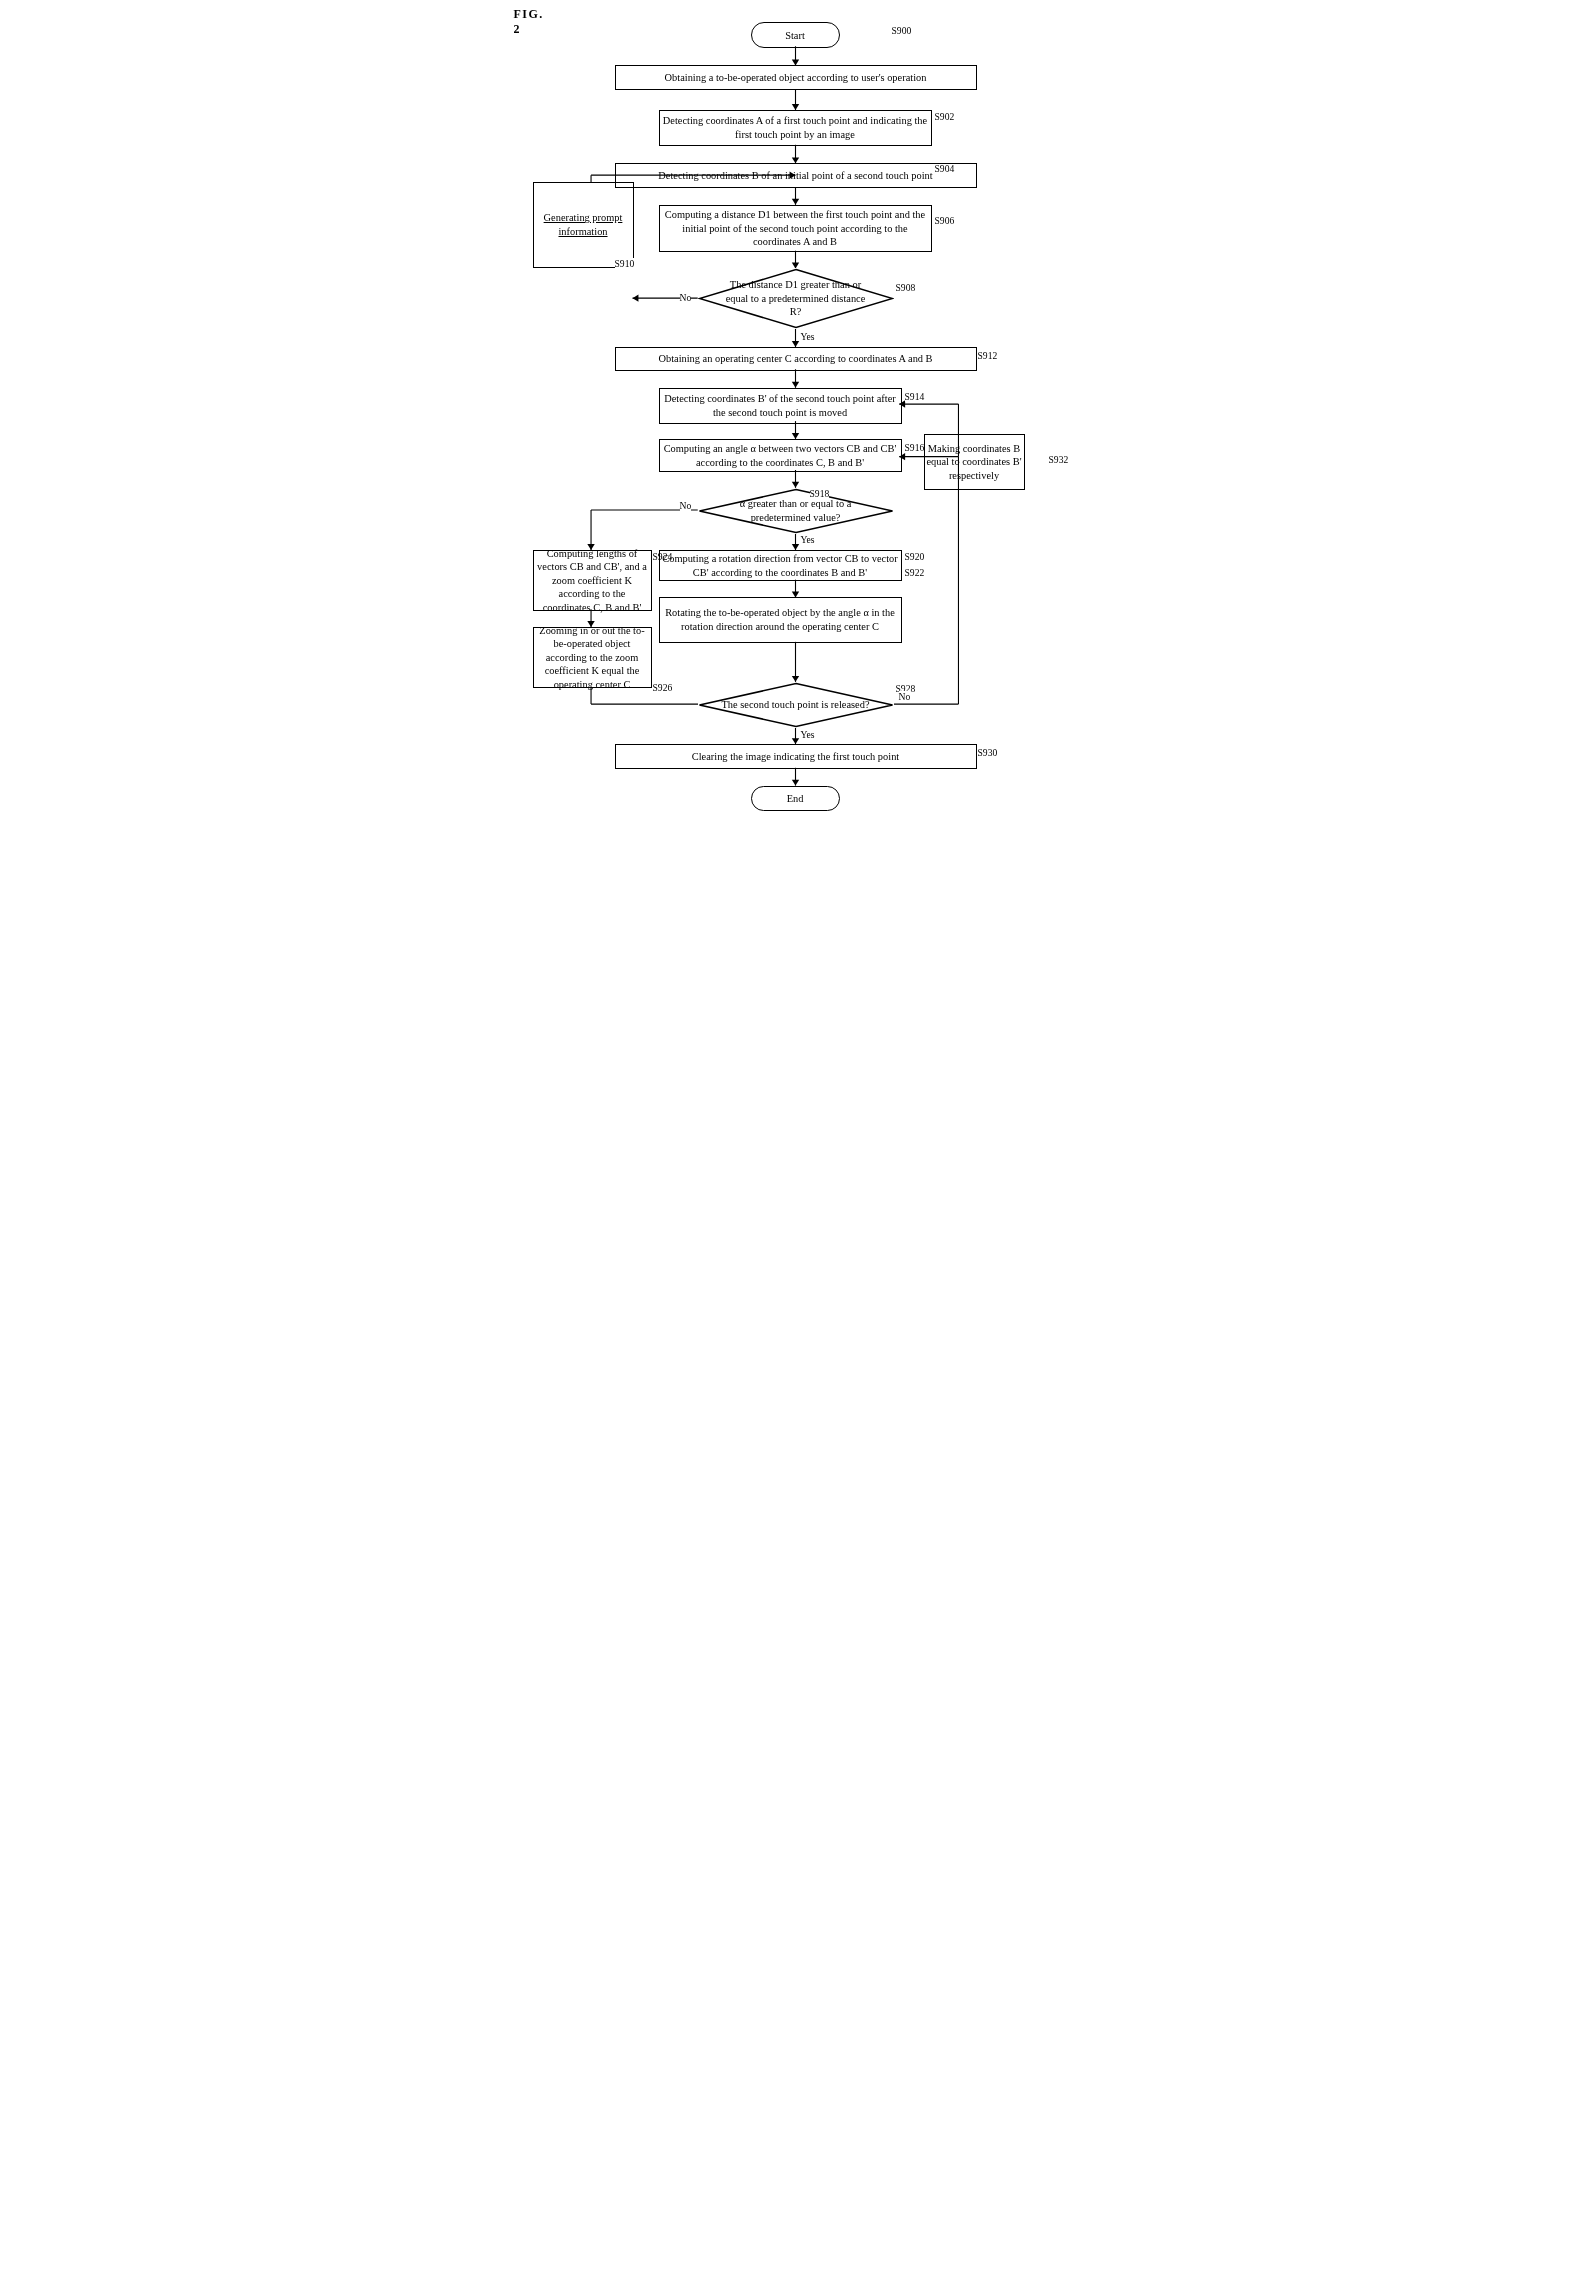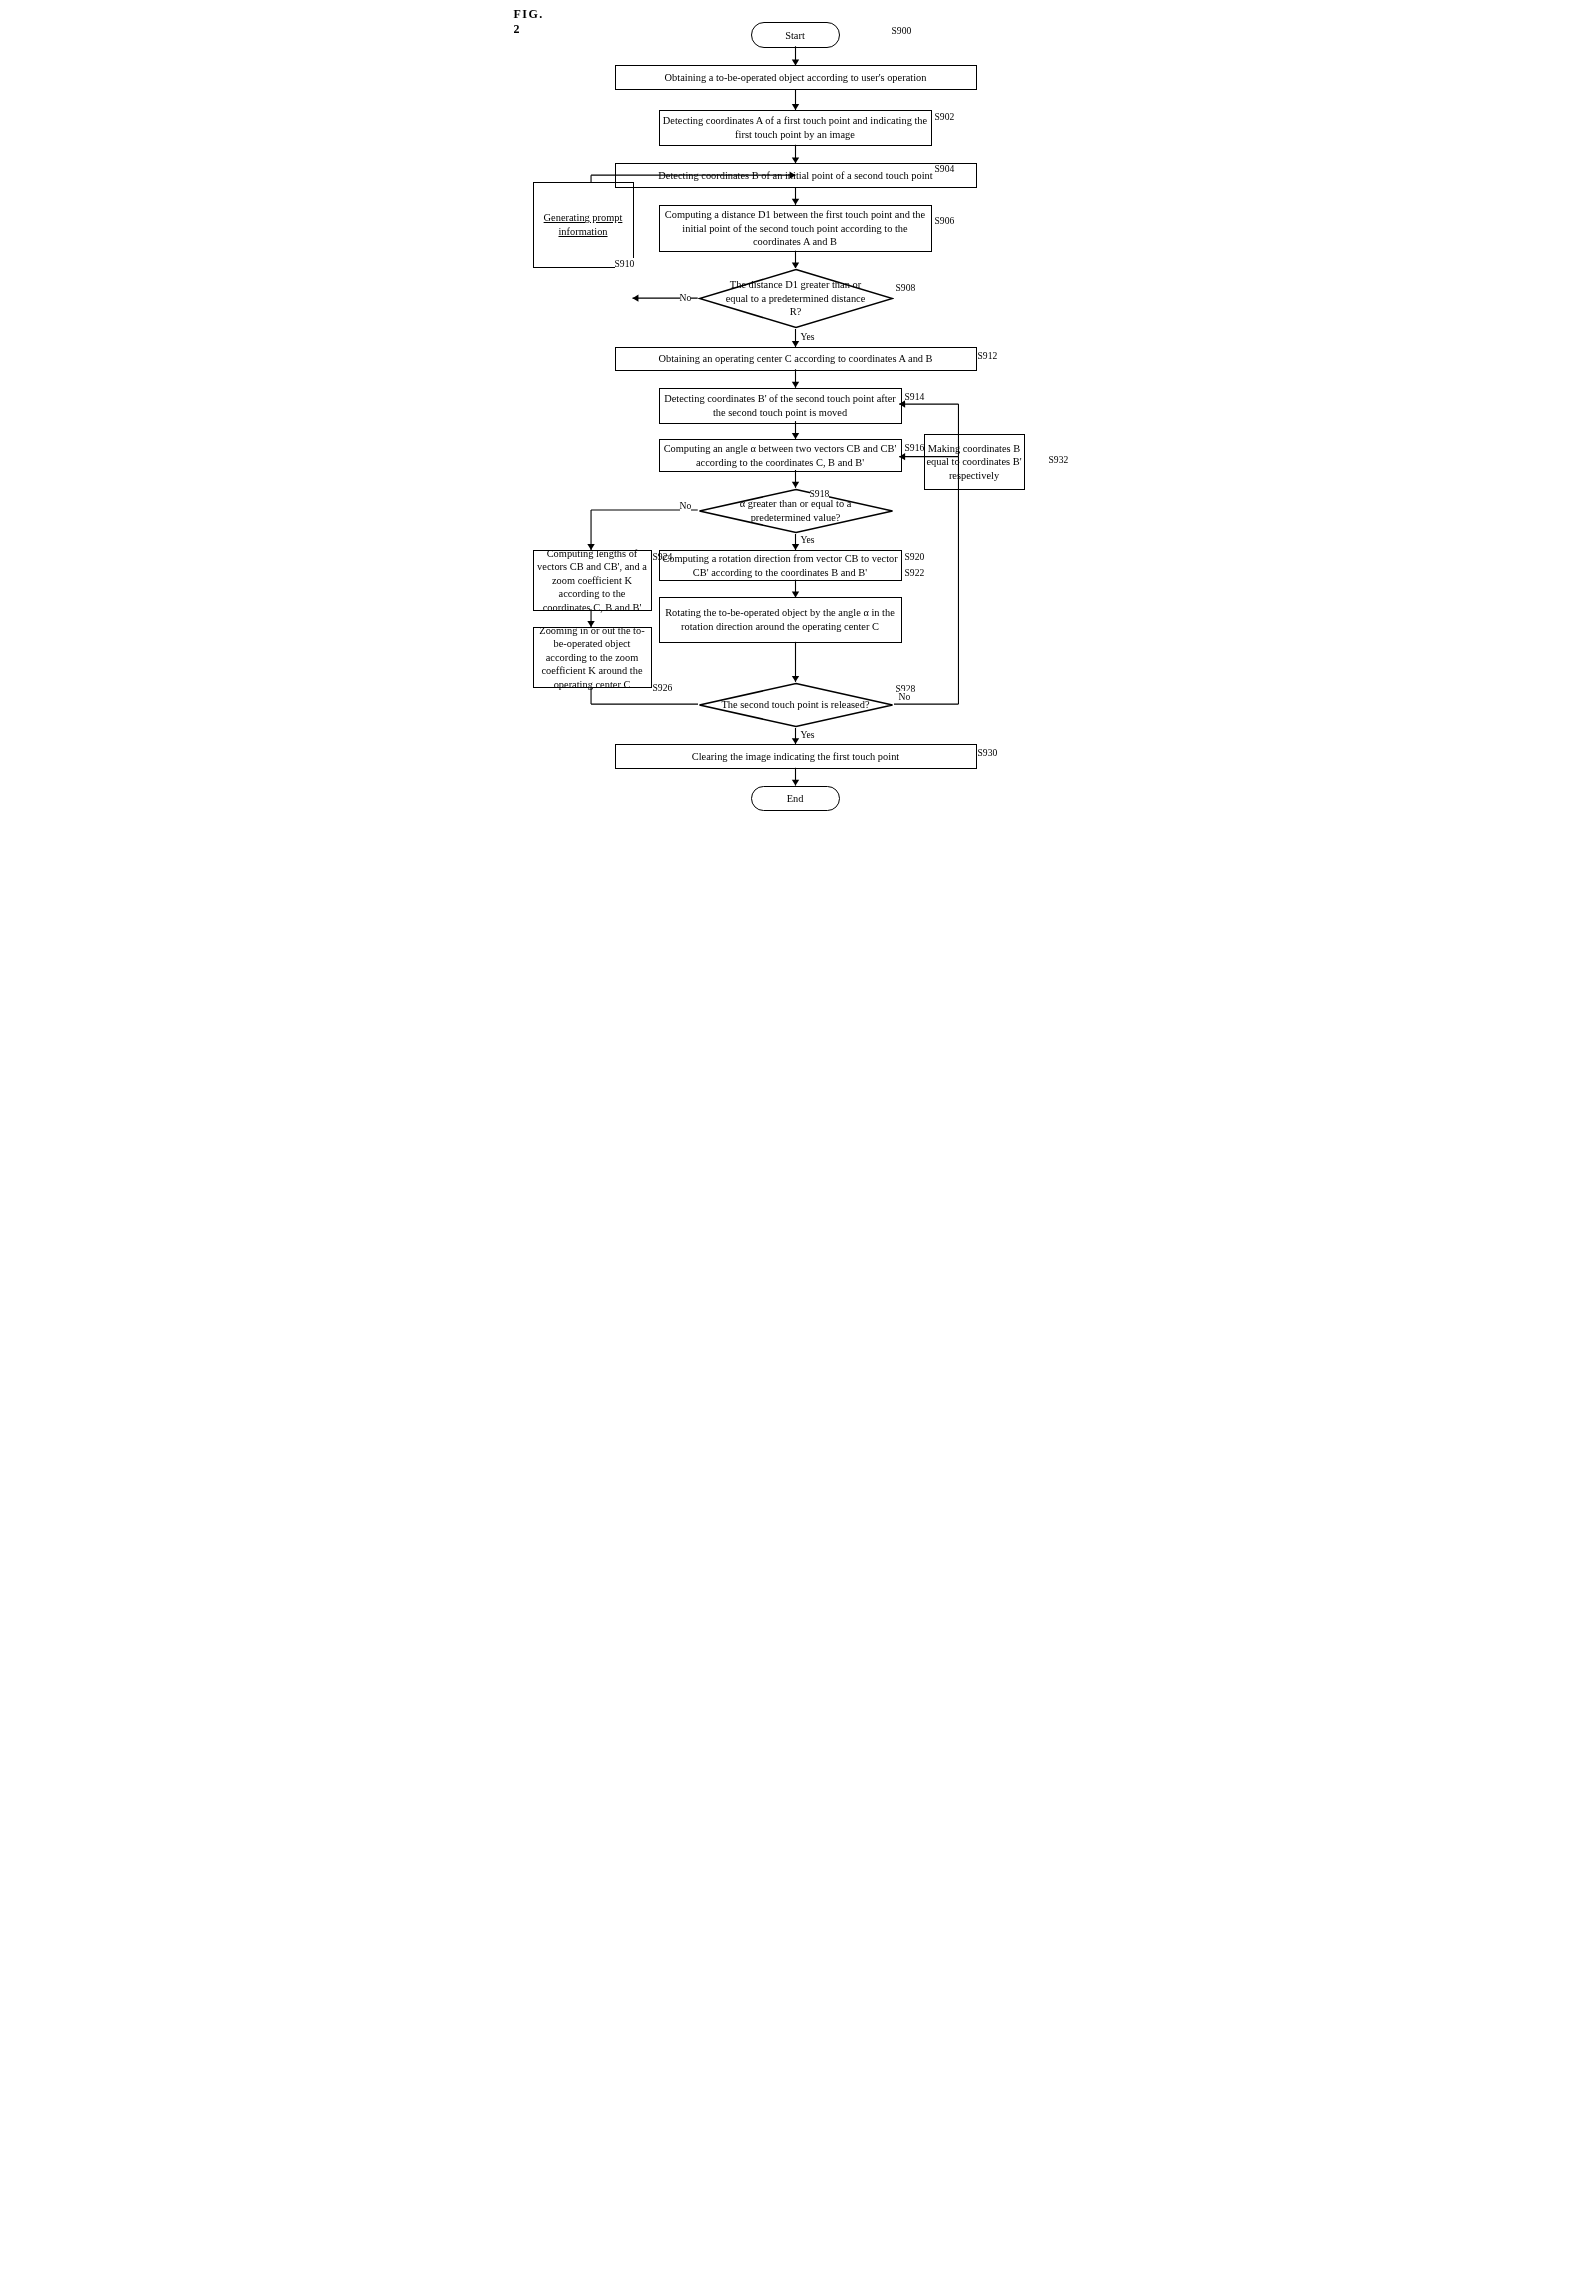--- a/index.html
+++ b/index.html
@@ -297,21 +297,21 @@
 
   <div class="shape rect" style="left:145px; top:582px; width:243px; height:46px;">
     <span>Rotating the to-be-operated object by the angle α in the rotation direction around the operating center C</span>
   </div>
 
   <div class="label" style="left:391px; top:552px;">
     <span>S922</span>
   </div>
 
   <div class="shape rect" style="left:19px; top:612px; width:119px; height:61px;">
-    <span>Zooming in or out the to-be-operated object according to the zoom coefficient K around the operating center C</span>
+    <span>Zooming in or out the to-be-operated object according to the zoom coefficient K equal the operating center C</span>
   </div>
 
   <div class="label" style="left:139px; top:667px;">
     <span>S926</span>
   </div>
 
   <div class="shape diamond" style="left:184px; top:667px; width:196px; height:46px;">
     <div class="diamond-inner">
       <svg viewBox="0 0 264 62" preserveAspectRatio="none">
         <polygon points="132,2 262,31 132,60 2,31" fill="white" stroke="black" stroke-width="2"></polygon>

